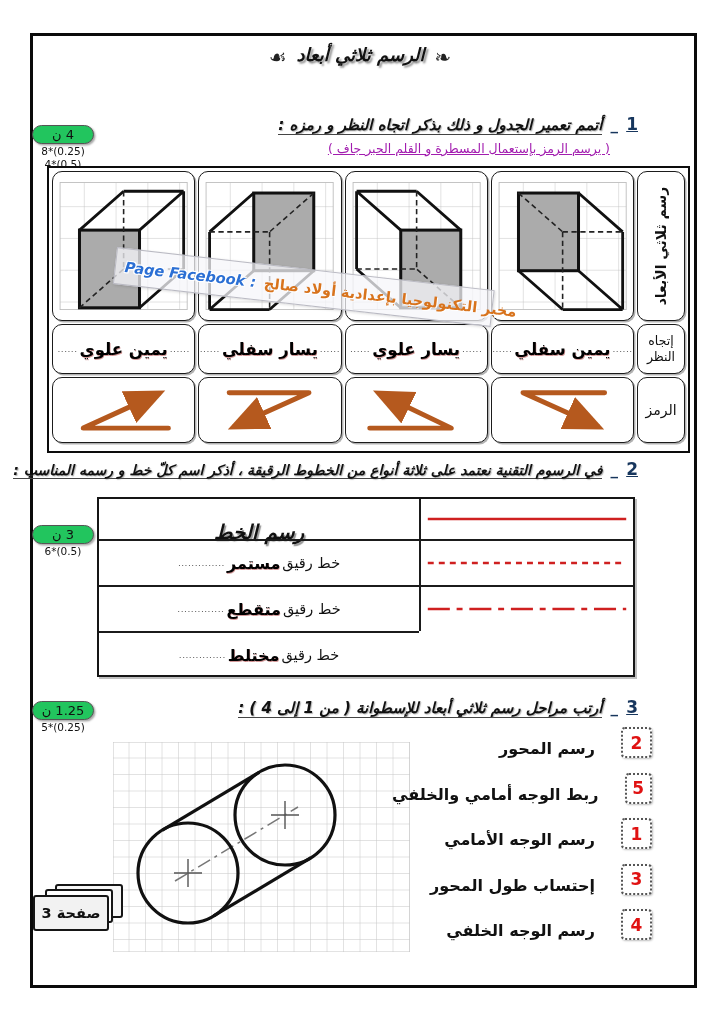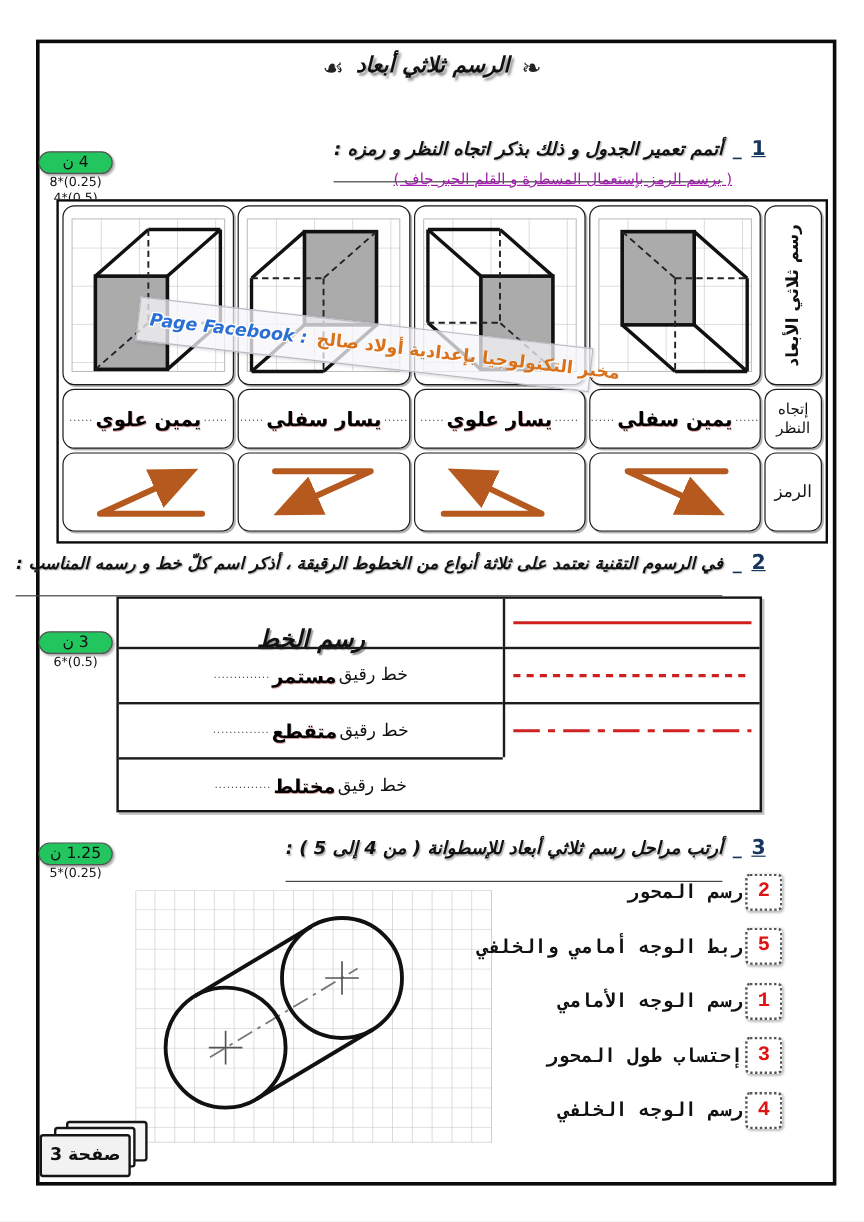--- a/index.html
+++ b/index.html
@@ -11,21 +11,21 @@
   .title-row{position:absolute;left:0;top:44px;width:720px;text-align:center;}
   .doc-title{font-size:18px;font-weight:bold;font-style:italic;
              text-shadow:2px 2px 2px rgba(60,60,60,.55);}
   .ornament{font-size:20px;color:#222;vertical-align:middle;padding:0 10px;}
 
   
   .q-head{position:absolute;right:82px;text-align:right;direction:rtl;white-space:nowrap;}
   .q-num{color:#17365d;font-weight:bold;font-size:17px;text-decoration:underline;}
   .q-sep{color:#17365d;font-weight:bold;font-size:15px;padding:0 3px;}
   .q-text{font-size:15px;font-weight:bold;font-style:italic;
-          border-bottom:1px solid #444;padding-bottom:18px;
+          border-bottom:1px solid #444;padding-bottom:0;
           text-shadow:1px 1px 1px rgba(90,90,90,.45);}
   .q-sub{position:absolute;right:110px;direction:rtl;font-size:12.5px;color:#a21caf;text-decoration:underline;}
 
   
   .score{position:absolute;left:28px;width:70px;text-align:center;}
   .pill{display:inline-block;min-width:44px;padding:1px 8px;border:1.6px solid #555;border-radius:12px;
         background:#22c55e;box-shadow:1.5px 1.5px 2px rgba(0,0,0,.35);
         font-size:13px;font-weight:normal;direction:rtl;}
   .score-detail{font-size:10.5px;color:#111;margin-top:1px;}
 
@@ -63,32 +63,32 @@
             display:flex;align-items:center;justify-content:center;}
   .t2 > div:nth-child(-n+2){border-top:none;}
   .t2 > div:nth-child(odd){border-left:none;}
   .t2-head{font-size:20px;font-weight:bold;font-style:italic;direction:rtl;
            font-family:"DejaVu Serif", serif;text-shadow:1.5px 1.5px 1px rgba(80,80,80,.6);margin-top:25px;}
   .line-name{direction:rtl;font-size:14.5px;gap:2px;}
   .line-name .answer-red{font-size:16px;}
 
   
   .steps{position:absolute;right:68px;top:728px;width:260px;}
-  .step{display:flex;justify-content:flex-end;align-items:center;gap:2px;height:30px;margin-bottom:15.5px;font-family:Liberation Mono, monospace;}
+  .step{display:flex;justify-content:flex-end;align-items:flex-end;gap:26px;height:30px;margin-bottom:15.5px;}
   .step-label{font-size:16px;font-weight:600;direction:rtl;white-space:nowrap;}
   .step-box{width:27px;height:27px;border:2px dotted #555;border-radius:4px;background:#fff;
             box-shadow:1px 1px 2px rgba(0,0,0,.25);
             display:flex;align-items:center;justify-content:center;
             color:#e01212;font-weight:bold;font-size:17px;}
 
   
   .cyl-fig{position:absolute;left:113px;top:742px;}
 
   
-  .page-badge{position:absolute;left:33px;top:934px;width:100px;height:50px;}
+  .page-badge{position:absolute;left:33px;top:884px;width:100px;height:50px;}
   .card{position:absolute;background:#f6f6f6;border:2.4px solid #161616;border-radius:3px;}
   .card.c1{left:22px;top:0;width:64px;height:30px;}
   .card.c2{left:12px;top:5px;width:64px;height:30px;background:#fff;}
   .card.c3{left:0;top:11px;width:72px;height:32px;background:#f2f2f2;
            display:flex;align-items:center;justify-content:center;
            font-size:14.5px;font-weight:bold;direction:rtl;}
 </style>
 </head>
 <body>
 
@@ -293,21 +293,21 @@
     <div class="answer-line line-name">
       <span>خط رقيق</span>
       <span class="answer-red">مختلط</span>
       <span class="dots">..............</span>
     </div>
   </div>
 
   <div class="q-head" style="top:697px;">
     <span class="q-num">3</span>
     <span class="q-sep">_</span>
-    <span class="q-text">أرتب مراحل رسم ثلاثي أبعاد للإسطوانة ( من 4 إلى 5 ) :</span>
+    <span class="q-text">أرتب مراحل رسم ثلاثي أبعاد للإسطوانة ( من 1 إلى 4 ) :</span>
   </div>
 
   <div class="score" style="top:700px;">
     <div class="pill">1.25 ن</div>
     <div class="score-detail">5*(0.25)</div>
   </div>
 
   <div class="cyl-fig">
     <svg width="297" height="210" viewBox="0 0 297 210">
       <defs>

